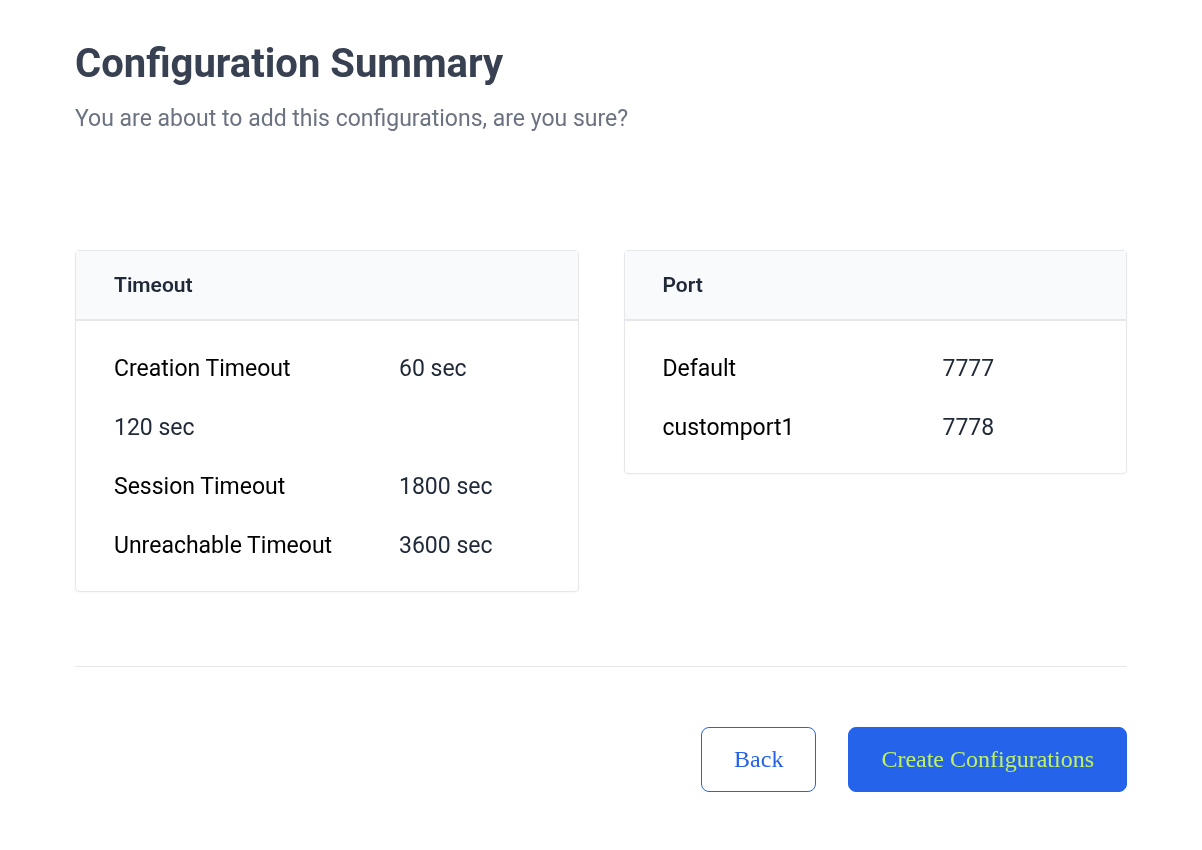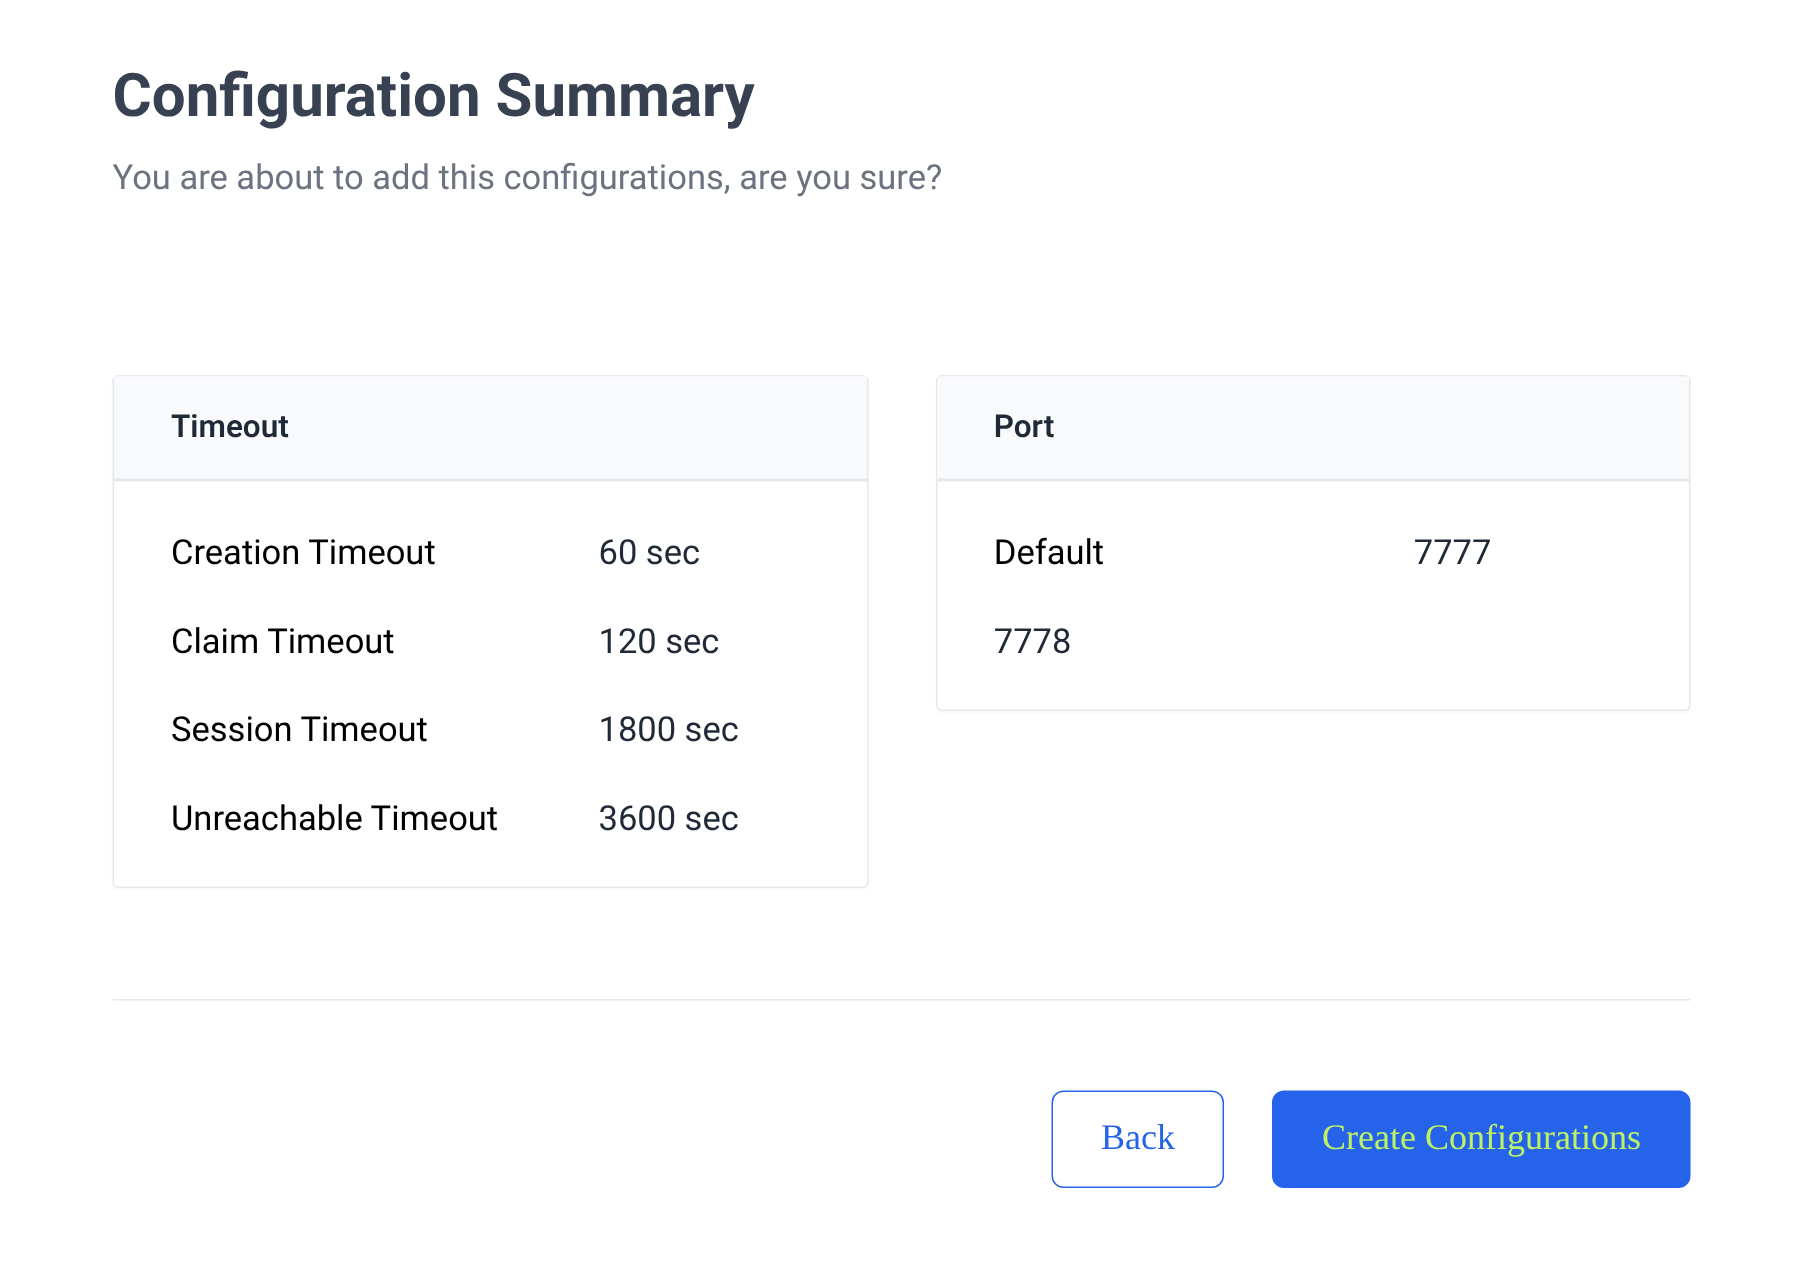--- a/index.html
+++ b/index.html
@@ -107,21 +107,20 @@
 <div class="cards-row">
 
   <div class="card timeout-card">
     <div class="card-header">Timeout</div>
     <div class="card-body">
       <div class="row">
         <span class="row-label">Creation Timeout</span>
         <span class="row-value">60 sec</span>
       </div>
       <div class="row">
-        <span class="row-label">Claim Timeout</span>
         <span class="row-value">120 sec</span>
       </div>
       <div class="row">
         <span class="row-label">Session Timeout</span>
         <span class="row-value">1800 sec</span>
       </div>
       <div class="row">
         <span class="row-label">Unreachable Timeout</span>
         <span class="row-value">3600 sec</span>
       </div>
@@ -129,20 +128,21 @@
   </div>
 
   <div class="card port-card">
     <div class="card-header">Port</div>
     <div class="card-body">
       <div class="row">
         <span class="row-label">Default</span>
         <span class="row-value">7777</span>
       </div>
       <div class="row">
+        <span class="row-label">customport1</span>
         <span class="row-value">7778</span>
       </div>
     </div>
   </div>
 
 </div>
 
 <div class="footer">
   <button class="btn btn-secondary">Back</button>
   <button class="btn btn-primary">Create Configurations</button>

